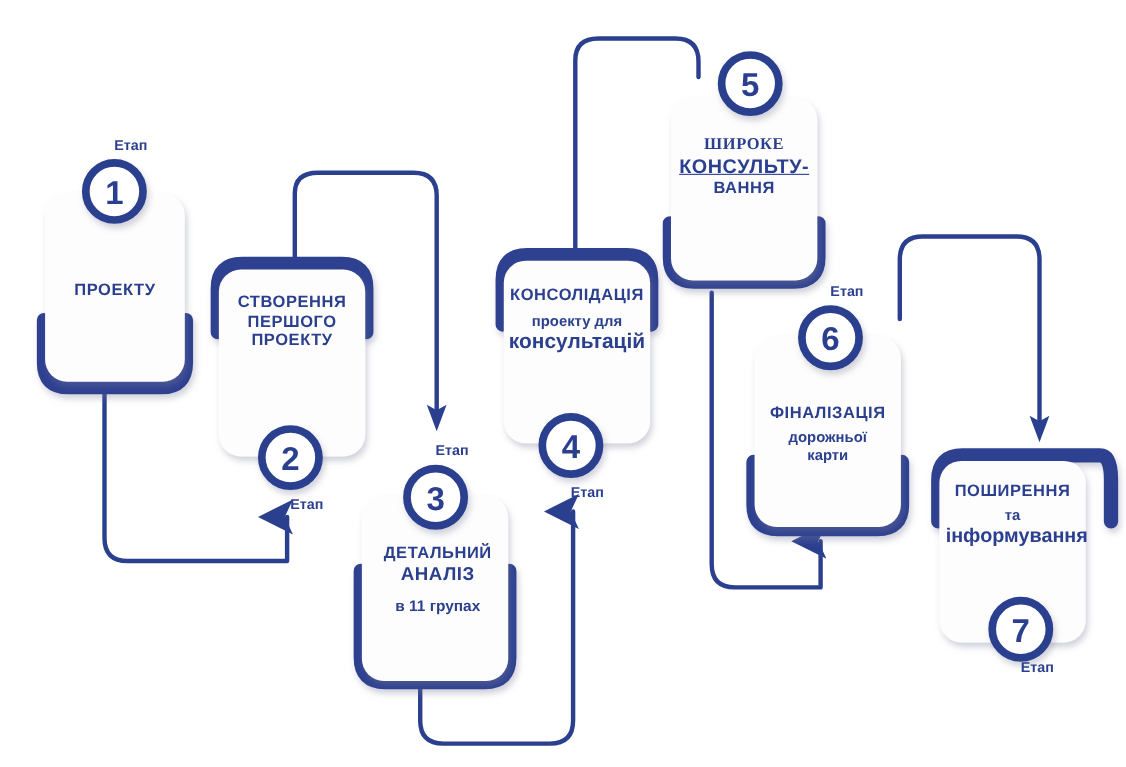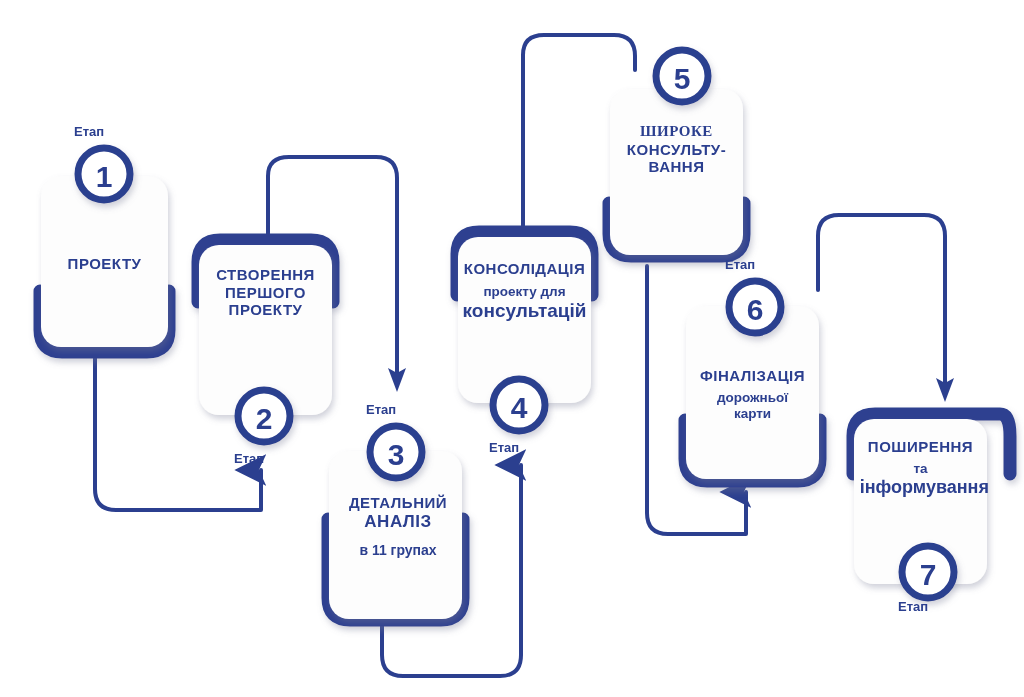--- a/index.html
+++ b/index.html
@@ -6,21 +6,21 @@
   body{
     width:1024px;height:697px;
     font-family:"Liberation Sans","DejaVu Sans",sans-serif;
     overflow:hidden;position:relative;
   }
   #stage{position:absolute;inset:0;width:1024px;height:697px;}
   svg.layer{position:absolute;left:0;top:0;width:1024px;height:697px;overflow:visible;}
   .card-txt{position:absolute;text-align:center;color:#2b3f8f;line-height:1.18;}
   .title{font-weight:bold;letter-spacing:.5px;}
   .sub{font-weight:bold;}
-  .etap{position:absolute;color:#2b3f8f;font-weight:bold;font-size:13px;text-align:left;}
+  .etap{position:absolute;color:#2b3f8f;font-weight:bold;font-size:13px;text-align:right;}
   .numtxt{font-weight:bold;fill:#2b3f8f;}
 </style>
 </head>
 <body>
 
 <div id="stage">
 
   <svg class="layer" viewBox="0 0 1024 697">
     <defs>
       <filter id="softshadow" x="-30%" y="-30%" width="170%" height="170%">
@@ -98,21 +98,21 @@
   </div>
 
   <div class="card-txt" style="left:455px;top:260px;width:139px;">
     <div class="title" style="font-size:15px;">КОНСОЛІДАЦІЯ</div>
     <div class="sub" style="font-size:13.5px;margin-top:6px;">проекту для</div>
     <div class="sub" style="font-size:19px;">консультацій</div>
   </div>
 
   <div class="card-txt" style="left:608px;top:123px;width:137px;">
     <div class="title" style="font-size:15px;font-family:Liberation Serif, serif;">ШИРОКЕ</div>
-    <div class="title" style="font-size:15px;">КОНСУЛЬТУ-</div>
+    <div class="title" style="font-size:18px;text-decoration:underline;">КОНСУЛЬТУ-</div>
     <div class="title" style="font-size:15px;">ВАННЯ</div>
   </div>
 
   <div class="card-txt" style="left:684px;top:367px;width:137px;">
     <div class="title" style="font-size:15px;text-align:center;">ФІНАЛІЗАЦІЯ</div>
     <div class="sub" style="font-size:13.5px;margin-top:5px;">дорожньої</div>
     <div class="sub" style="font-size:13.5px;">карти</div>
   </div>
 
   <div class="card-txt" style="left:852px;top:438px;width:137px;">

